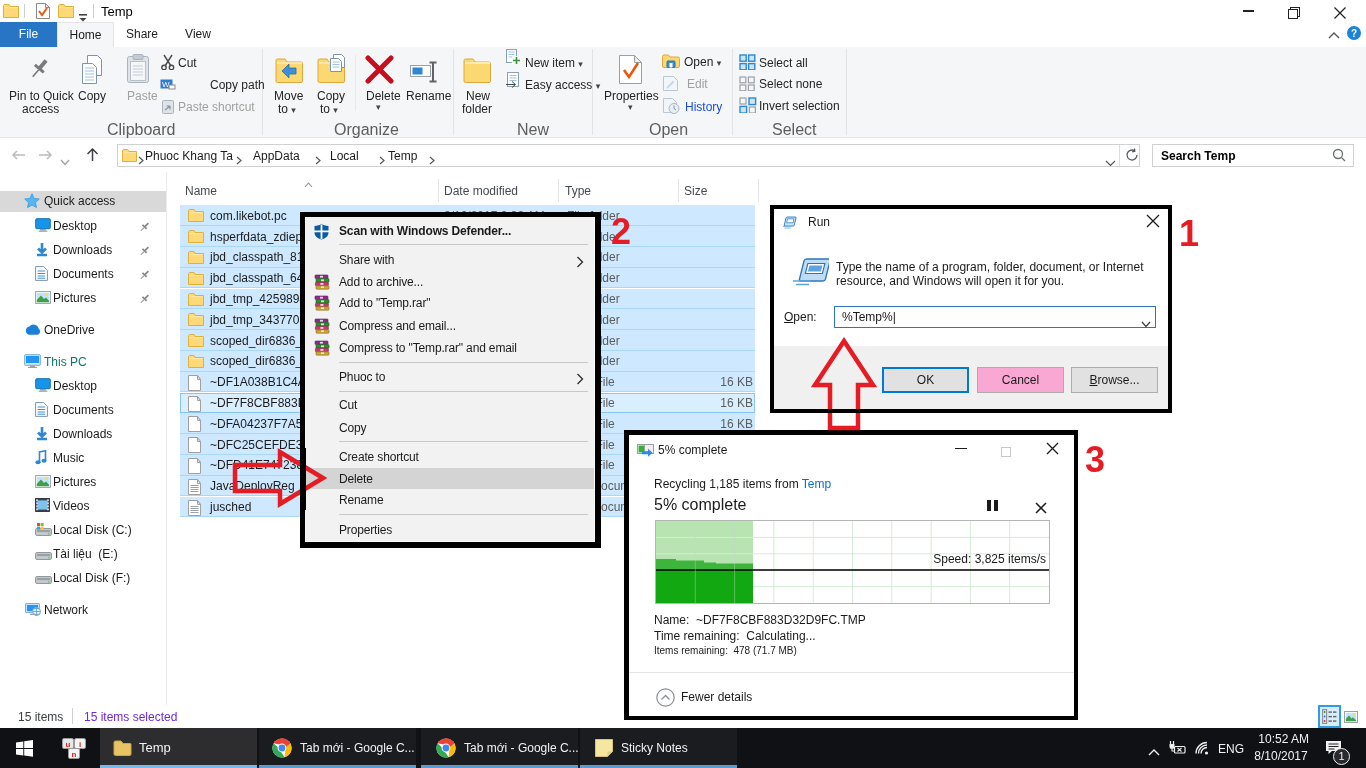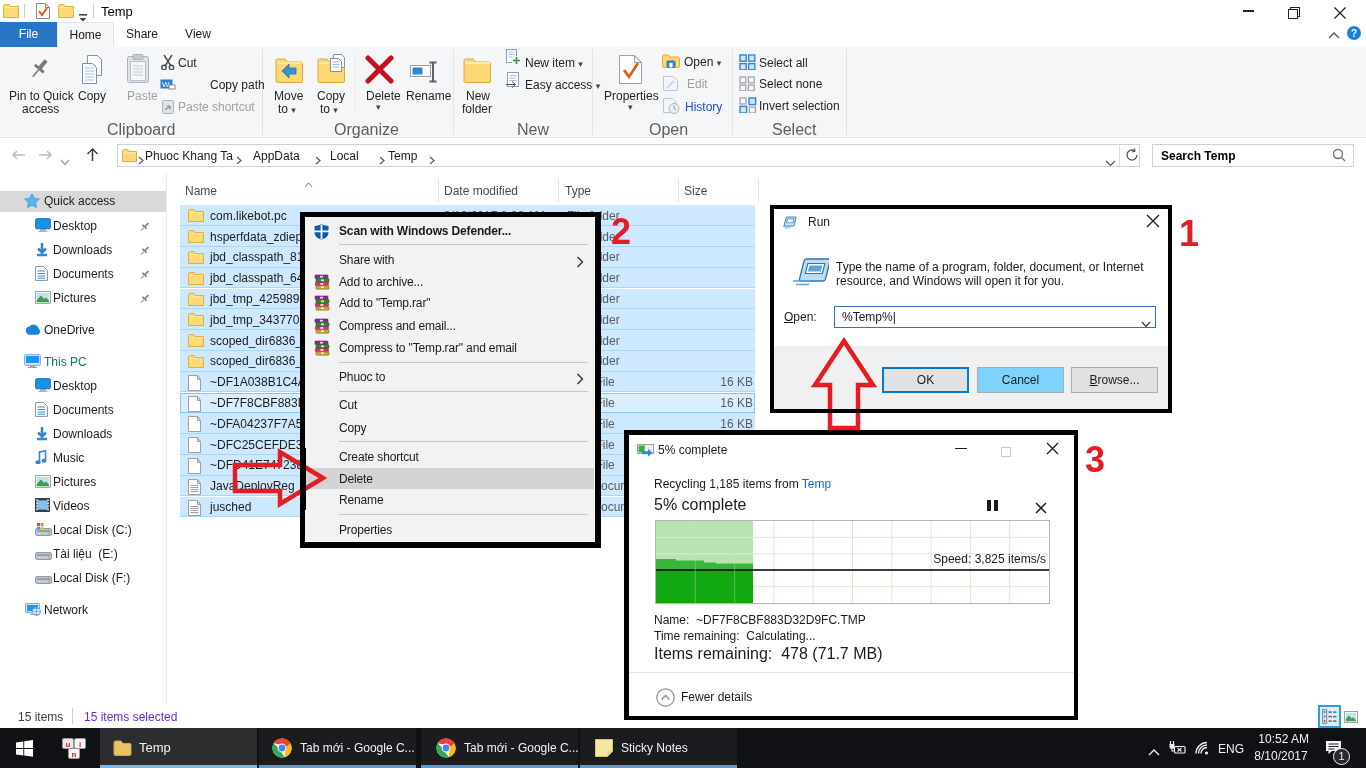--- a/index.html
+++ b/index.html
@@ -683,21 +683,21 @@
     </svg></div>
 <div class="ab" style="left:836px;top:260px;font-size:12px;color:#1b1b1b;">Type the name of a program, folder, document, or Internet</div>
 <div class="ab" style="left:836px;top:273.5px;font-size:12px;color:#1b1b1b;">resource, and Windows will open it for you.</div>
 <div class="ab" style="left:784px;top:310px;font-size:12px;color:#1b1b1b;"><span style="text-decoration:underline;">O</span>pen:</div>
 <div class="ab" style="left:834px;top:306px;width:322px;height:22px;background:#fff;border:1px solid #2f74c0;"></div>
 <div class="ab" style="left:842px;top:310px;font-size:12px;color:#1b1b1b;">%Temp%<span style="font-weight:normal;">|</span></div>
 <div class="ab" style="left:1141px;top:314px;"><svg width="10" height="7" viewBox="0 0 10 7" style="">
       <path d="M1 1 L5 5.5 L9 1" stroke="#3b3f44" stroke-width="1.2" fill="none"></path>
     </svg></div>
 <div class="ab" style="left:882px;top:367px;width:87px;height:26px;background:#e1e1e1;border:2px solid #0078d7;font-size:12px;color:#1b1b1b;text-align:center;line-height:22px;">OK</div>
-<div class="ab" style="left:977px;top:367px;width:87px;height:26px;background:#7dd3fc;border:1px solid #adadad;font-size:12px;color:#1b1b1b;text-align:center;line-height:24px;">Cancel</div>
+<div class="ab" style="left:977px;top:367px;width:87px;height:26px;background:#f9a8d4;border:1px solid #adadad;font-size:12px;color:#1b1b1b;text-align:center;line-height:24px;">Cancel</div>
 <div class="ab" style="left:1071px;top:367px;width:87px;height:26px;background:#e1e1e1;border:1px solid #adadad;font-size:12px;color:#1b1b1b;text-align:center;line-height:24px;"><span style="text-decoration:underline;">B</span>rowse...</div>
 <div class="ab" style="left:624px;top:430px;width:454px;height:290px;background:#000;"></div>
 <div class="ab" style="left:628.5px;top:434.5px;width:445px;height:281px;background:#fff;"></div>
 <div class="ab" style="left:637px;top:443px;"><svg width="17" height="13" viewBox="0 0 17 13" style="">
       <rect x="0.5" y="0.5" width="9" height="9" fill="#fff" stroke="#9aa0a6"></rect>
       <rect x="1.5" y="1.5" width="7" height="7" fill="#2fb52f"></rect>
       <rect x="7.5" y="0.5" width="9" height="9" fill="#efefef" stroke="#9aa0a6"></rect>
       <path d="M5 9.5 h6 l0 -2.5 l4.5 4 l-4.5 4 l0 -2.5 l-6 0 Z" fill="#2e8ae0" transform="translate(0,-2.2)"></path>
     </svg></div>
 <div class="ab" style="left:658px;top:442.5px;font-size:12px;color:#1b1b1b;">5% complete</div>
@@ -735,21 +735,21 @@
       <rect x="0" y="49" width="97" height="33" fill="#12a812"></rect>
       <line x1="0" y1="49" x2="393" y2="49" stroke="#000" stroke-width="1.6"></line>
       <line x1="39.3" y1="0" x2="39.3" y2="82" stroke="#9ed49e" stroke-width="1" opacity="0.5"></line>
       <line x1="78.6" y1="0" x2="78.6" y2="82" stroke="#9ed49e" stroke-width="1" opacity="0.5"></line>
     </svg></div>
 <div class="ab" style="left:1046px;top:552px;width:0;">
     <div style="position:absolute;right:0;top:0;font-size:12px;color:#1b1b1b;white-space:nowrap;">Speed: 3,825 items/s</div>
   </div>
 <div class="ab" style="left:654px;top:613px;font-size:12px;color:#1b1b1b;">Name:&nbsp; ~DF7F8CBF883D32D9FC.TMP</div>
 <div class="ab" style="left:654px;top:629px;font-size:12px;color:#1b1b1b;">Time remaining:&nbsp; Calculating...</div>
-<div class="ab" style="left:654px;top:645px;font-size:16px;color:#1b1b1b;">Items remaining:&nbsp; 478 (71.7 MB)</div>
+<div class="ab" style="left:654px;top:645px;font-size:10px;color:#1b1b1b;">Items remaining:&nbsp; 478 (71.7 MB)</div>
 <div class="ab" style="left:628.5px;top:672px;width:445px;height:1px;background:#e5e5e5;"></div>
 <div class="ab" style="left:656px;top:688px;"><svg width="19" height="19" viewBox="0 0 19 19" style="">
       <circle cx="9.5" cy="9.5" r="8.7" fill="none" stroke="#8a8f94" stroke-width="1.2"></circle>
       <path d="M5.5 11.5 L9.5 7.5 L13.5 11.5" stroke="#8a8f94" stroke-width="1.3" fill="none"></path>
     </svg></div>
 <div class="ab" style="left:681px;top:690px;font-size:12px;color:#1b1b1b;">Fewer details</div>
 <div class="ab" style="left:611px;top:211px;font-size:36px;font-weight:bold;color:#e51c23;">2</div>
 <div class="ab" style="left:1179px;top:213px;font-size:36px;font-weight:bold;color:#e51c23;">1</div>
 <div class="ab" style="left:1085px;top:439px;font-size:36px;font-weight:bold;color:#e51c23;">3</div>
 <div class="ab" style="left:230px;top:448px;z-index:60;"><svg width="100" height="62" viewBox="0 0 100 62" style="">

